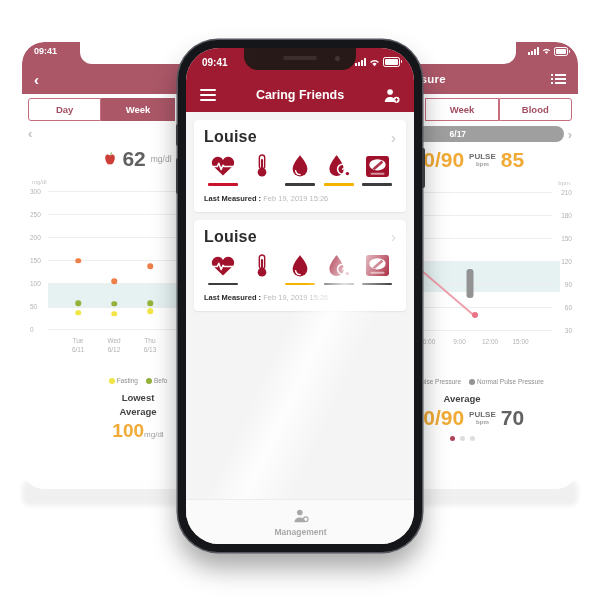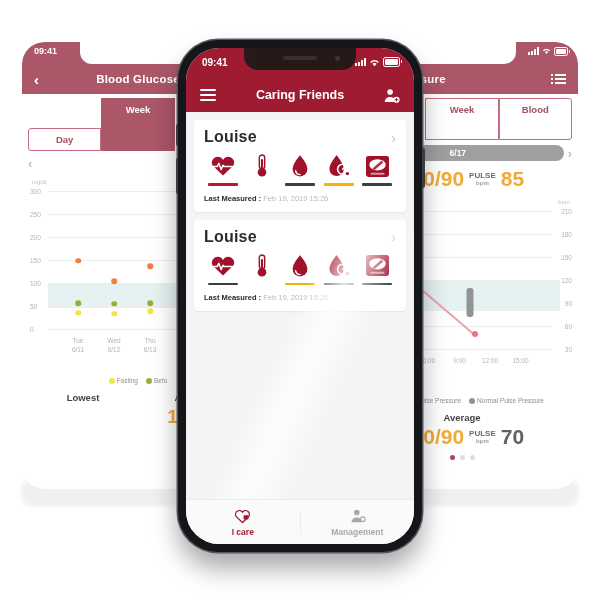--- a/index.html
+++ b/index.html
@@ -43,21 +43,21 @@
   .side .backchev{font-size:15px;font-weight:bold;line-height:1;z-index:2;}
   .side .listicon{position:absolute;right:12px;display:flex;flex-direction:column;gap:2px;z-index:2;}
   .side .listicon i{display:block;width:11px;height:2px;background:#fff;position:relative;}
   .side .listicon i:before{content:"";position:absolute;left:-4px;top:0;width:2px;height:2px;background:#fff;}
 
   .seg{display:flex;padding:4px 6px 3px;gap:0;}
   .seg .segbtn{
     flex:1;text-align:center;font-size:9.5px;font-weight:bold;padding:5px 0;
     border:1px solid #c9667a;color:#a3455a;background:#fff;
   }
-  .seg .segbtn:first-child{border-radius:3px 0 0 3px;margin-top:30px;}
+  .seg .segbtn:first-child{border-radius:3px 0 0 3px;}
   .seg .segbtn:last-child{border-radius:0 3px 3px 0;}
   .seg .segbtn.on{background:#ad4e62;color:#fff;border-color:#ad4e62;}
 
   .daterow{display:flex;align-items:center;padding:2px 6px 4px;gap:4px;}
   .daterow .arrow{color:#bdbdbd;font-size:13px;font-weight:bold;}
   .daterow .pill{
     flex:1;background:#9b9b9b;color:#fff;border-radius:9px;text-align:center;
     font-size:8.5px;padding:3px 0;font-weight:bold;
   }
 
@@ -76,21 +76,21 @@
   .xtick{position:absolute;font-size:6.5px;color:#b0b0b0;text-align:center;transform:translateX(-50%);line-height:1.35;}
   .band{position:absolute;background:#dff0f0;opacity:.85;}
   .dot{position:absolute;border-radius:50%;transform:translate(-50%,-50%);}
   .tri{position:absolute;width:0;height:0;border-left:6px solid transparent;border-right:6px solid transparent;border-top:8px solid #3fd0b4;transform:translateX(-50%);}
   .bar{position:absolute;border-radius:3px;transform:translateX(-50%);}
   .conn{position:absolute;height:1.5px;background:#f39aa8;transform-origin:0 50%;}
 
   .legend{display:flex;justify-content:center;gap:8px;font-size:6.5px;color:#8a8a8a;padding:2px 0 0;}
   .legend span.sw{display:inline-block;width:6px;height:6px;border-radius:50%;margin-right:2px;vertical-align:-1px;}
 
-  .statsrow{display:flex;padding:8px 6px 0;}
+  .statsrow{display:flex;padding:8px 6px 0;flex-direction:column;}
   .statcell{flex:1;text-align:center;}
   .statcell .lbl{font-size:9.5px;font-weight:bold;color:#3a3a3a;margin-bottom:3px;}
   .statcell .val{font-size:19px;font-weight:bold;color:#5a5a5a;}
   .statcell .val.amber{color:#f5a623;}
   .statcell .u{font-size:8px;color:#9a9a9a;font-weight:normal;}
 
   .dots{display:flex;justify-content:center;gap:5px;padding-top:6px;}
   .dots i{width:5px;height:5px;border-radius:50%;background:#dcdcdc;display:block;}
   .dots i.on{background:#b03a52;}
 
@@ -182,29 +182,36 @@
 
 <div class="stage">
 
   <div class="sideshadow" style="left:22px;width:232px;"></div>
   <div class="side left">
     <div class="statusbar">
       <div class="sb-time">09:41</div>
     </div>
     <div class="navbar">
       <div class="backchev">‹</div>
-      <div class="navtitle">Blood Glucose</div>
     </div>
     <div class="seg">
       <div class="segbtn">Day</div>
       <div class="segbtn on">Week</div>
       <div class="segbtn" style="opacity:0"></div>
     </div>
     <div class="daterow">
       <div class="arrow">‹</div>
+    </div>
+    <div class="bigrow">
+      <svg class="fruit" width="13" height="14" viewBox="0 0 13 14">
+        <path d="M6.5 3.2c1.6-1.2 3.4-.6 4 .9.7 1.7.2 4.3-1 6.3-.7 1.2-1.5 2-2.3 2-.4 0-.7-.2-1.2-.2s-.8.2-1.2.2c-.8 0-1.6-.8-2.3-2-1.2-2-1.7-4.6-1-6.3.6-1.5 2.4-2.1 4-.9z" fill="#d4342e"></path>
+        <path d="M6.4 3.1C6.2 1.8 6.6.6 7.6 0c.3 1.2 0 2.3-1.2 3.1z" fill="#6aa832"></path>
+      </svg>
+      <div class="bignum">62</div>
+      <div class="unit">mg/dl</div>
     </div>
 
     <div class="chartbox" id="bgChart">
       <div class="axislabel" style="left:10px;top:2px;">mg/dl</div>
     <div class="band" style="left: 26px; width: 198px; top: 106px; height: 25.3px;"></div>
         <div class="grid-line" style="top: 152px; left: 26px; right: 8px;"></div>
         <div class="ytick" style="left: 8px; top: 152px;">0</div>
         <div class="grid-line" style="top: 129px; left: 26px; right: 8px;"></div>
         <div class="ytick" style="left: 8px; top: 129px;">50</div>
         <div class="grid-line" style="top: 106px; left: 26px; right: 8px;"></div>
@@ -506,27 +513,20 @@
                   </span>
                   <span class="ul" style="background:#3d3d3d"></span>
                 </div>
               </div>
               <div class="lastm"><b>Last Measured :</b> <span>Feb 19, 2019 15:26</span></div>
             </div>
           </div>
       </div>
 
       <div class="tabbar">
-        <div class="tab on">
-          <svg width="17" height="16" viewBox="0 0 24 22">
-            <path d="M12 20.2 3.2 11.9A5.3 5.3 0 0 1 12 5.6a5.3 5.3 0 0 1 8.8 6.3z" fill="none" stroke="#9e1b32" stroke-width="1.8"></path>
-            <rect x="13.5" y="10" width="7" height="6" rx="1" fill="#9e1b32"></rect>
-          </svg>
-          <div class="tl">I care</div>
-        </div>
         <div class="tabdiv"></div>
         <div class="tab off">
           <svg width="17" height="16" viewBox="0 0 24 22">
             <circle cx="11" cy="6" r="4" fill="#a8a8a8"></circle>
             <path d="M3.5 20c0-4.2 3.4-7 7.5-7s7.5 2.8 7.5 7z" fill="#a8a8a8"></path>
             <circle cx="19.5" cy="15.5" r="3.2" fill="none" stroke="#a8a8a8" stroke-width="1.6"></circle>
           </svg>
           <div class="tl">Management</div>
         </div>
       </div>

